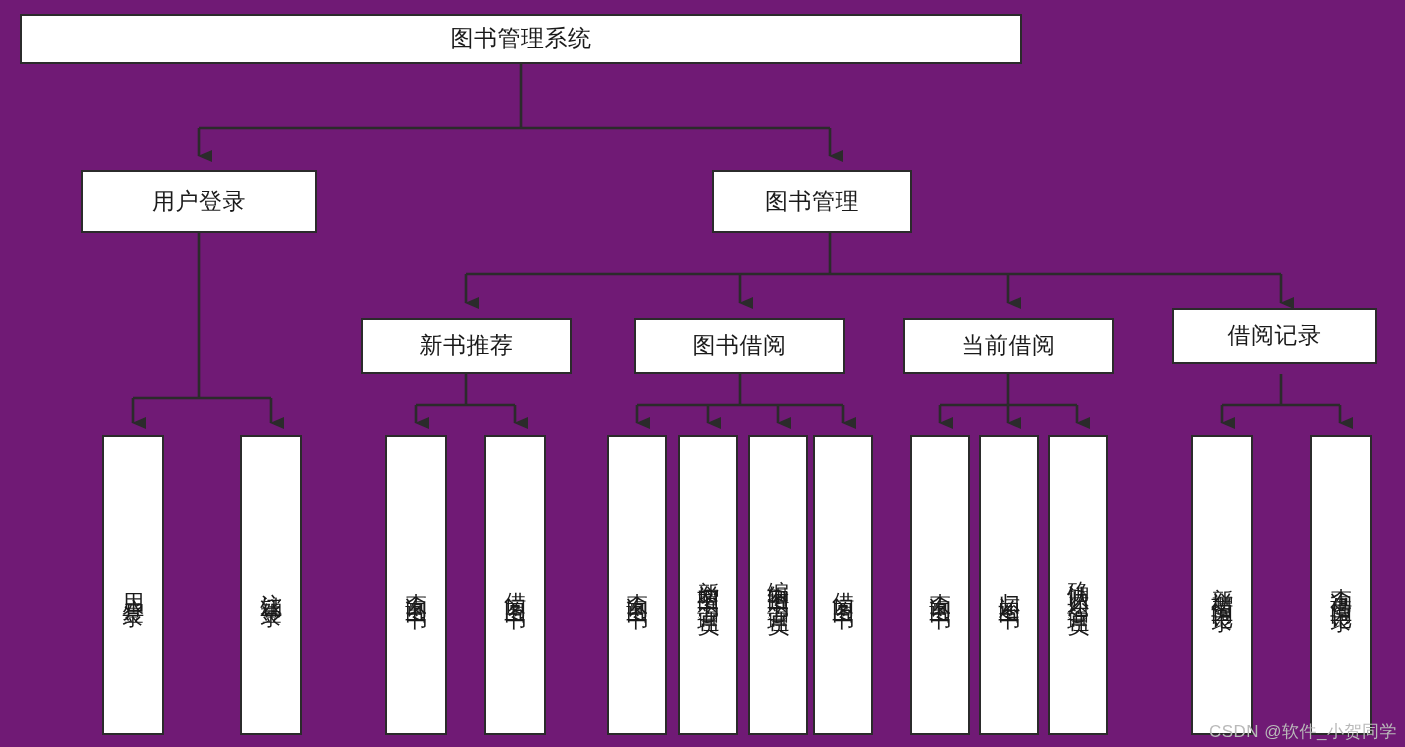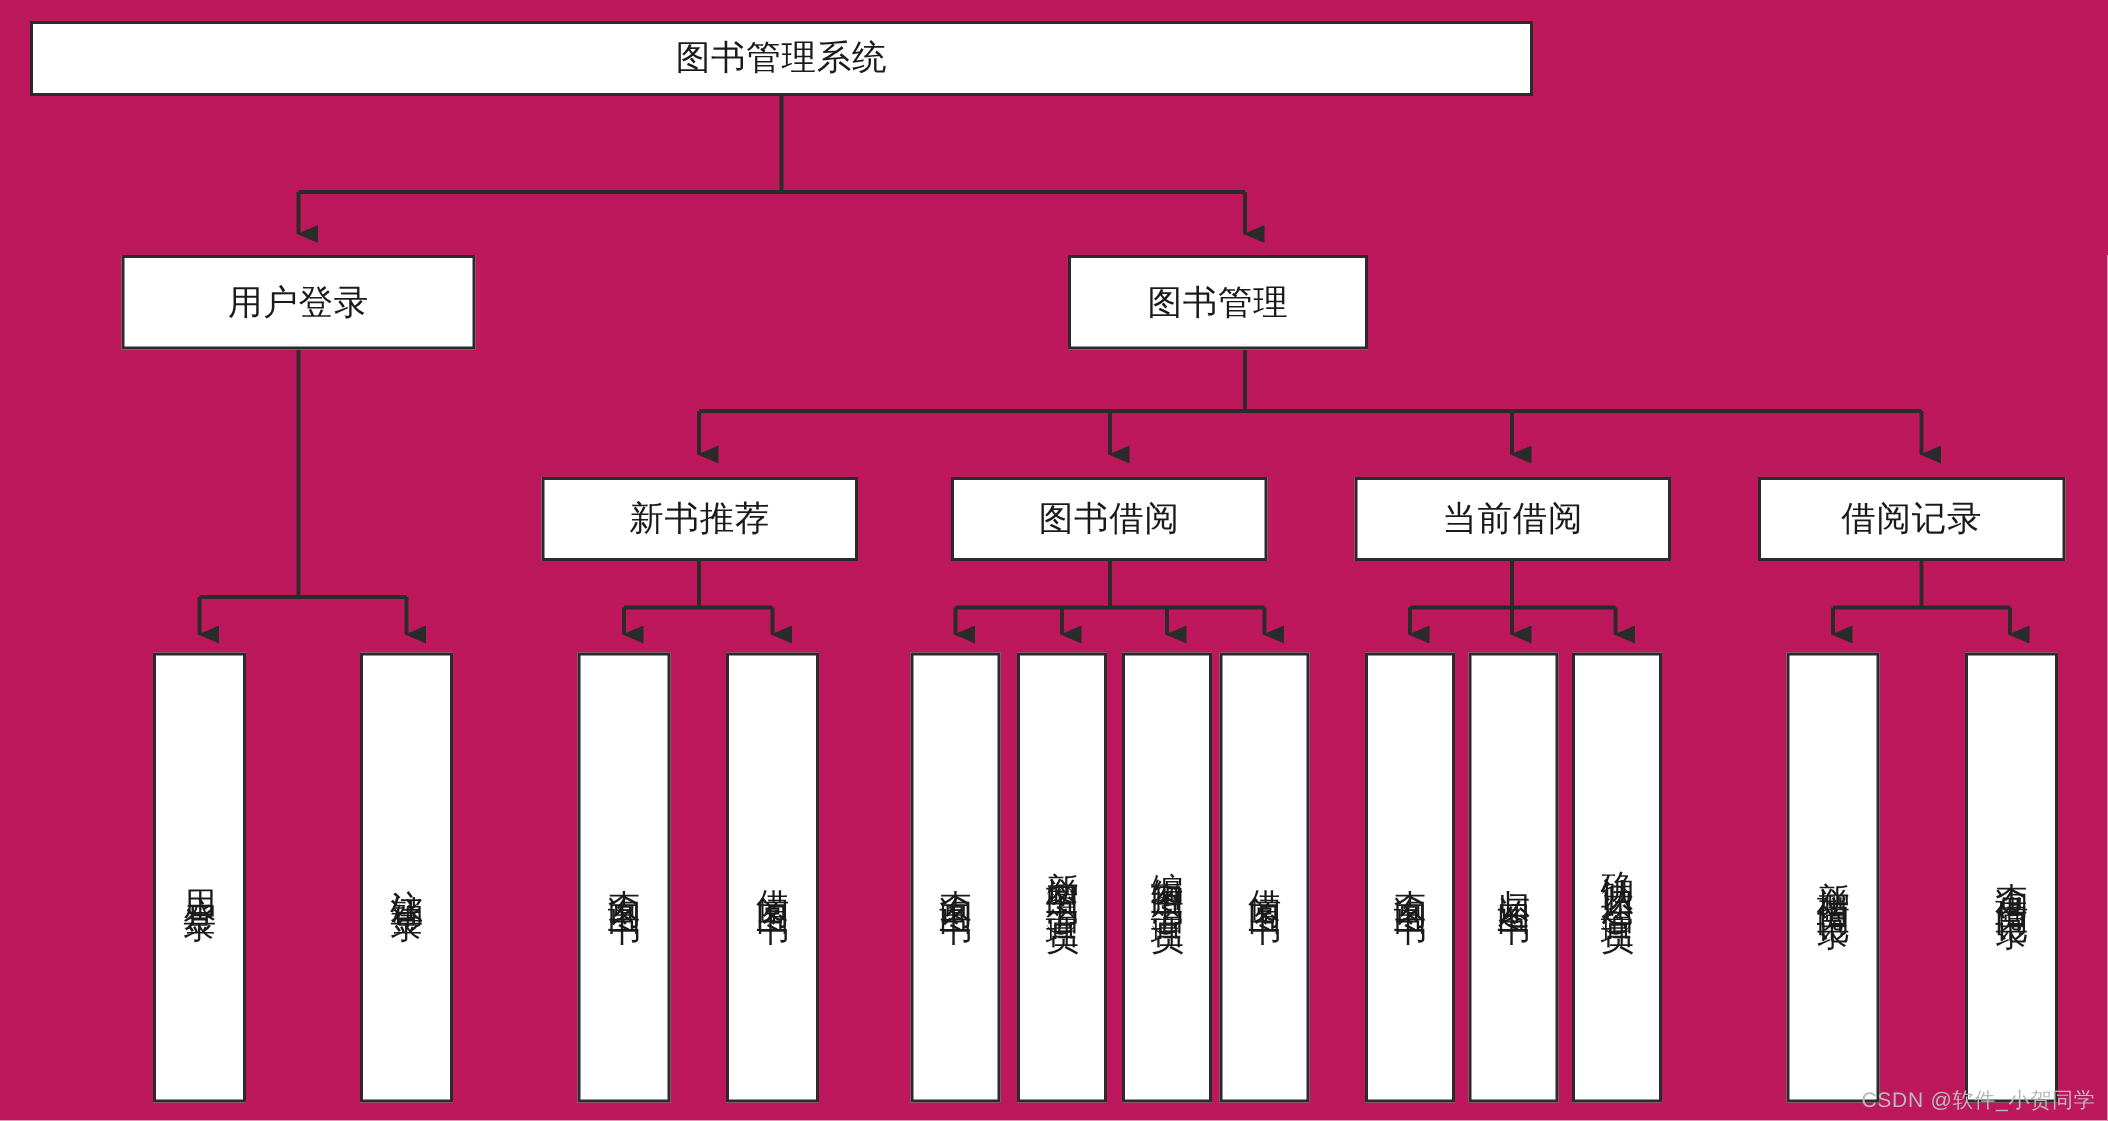--- a/index.html
+++ b/index.html
@@ -8,21 +8,21 @@
     padding: 0;
     background: #ffffff;
   }
   body {
     font-family: "Liberation Sans", "DejaVu Sans", sans-serif;
   }
   #canvas {
     position: relative;
     width: 1405px;
     height: 747px;
-    background: #be185d;
+    background: #701a75;
     overflow: hidden;
   }
   #edges {
     position: absolute;
     left: 0;
     top: 0;
     width: 1405px;
     height: 747px;
     pointer-events: none;
   }
@@ -62,21 +62,21 @@
     font-size: 22px;
     line-height: 1.02;
     letter-spacing: 5px;
     white-space: nowrap;
     text-align: center;
   }
   .watermark {
     position: absolute;
     right: 8px;
     bottom: 4px;
-    font-size: 14px;
+    font-size: 17px;
     color: #b9b9b9;
     letter-spacing: 0.5px;
     z-index: 5;
     white-space: nowrap;
   }
 </style>
 </head>
 <body>
 
 <div id="canvas">
@@ -149,21 +149,21 @@
   </div>
 
   <div class="node horiz" style="left:361px; top:318px; width:211px; height:56px;">
     <span class="label">新书推荐</span>
   </div>
 
   <div class="node horiz" style="left:903px; top:318px; width:211px; height:56px;">
     <span class="label">当前借阅</span>
   </div>
 
-  <div class="node horiz" style="left:1172px; top:318px; width:205px; height:56px;">
+  <div class="node horiz" style="left:1172px; top:308px; width:205px; height:56px;">
     <span class="label">借阅记录</span>
   </div>
 
   <div class="node vert" style="left:102px; top:435px; width:62px; height:300px;">
     <span class="label">用户登录</span>
   </div>
 
   <div class="node vert" style="left:240px; top:435px; width:62px; height:300px;">
     <span class="label">注销登录</span>
   </div>

